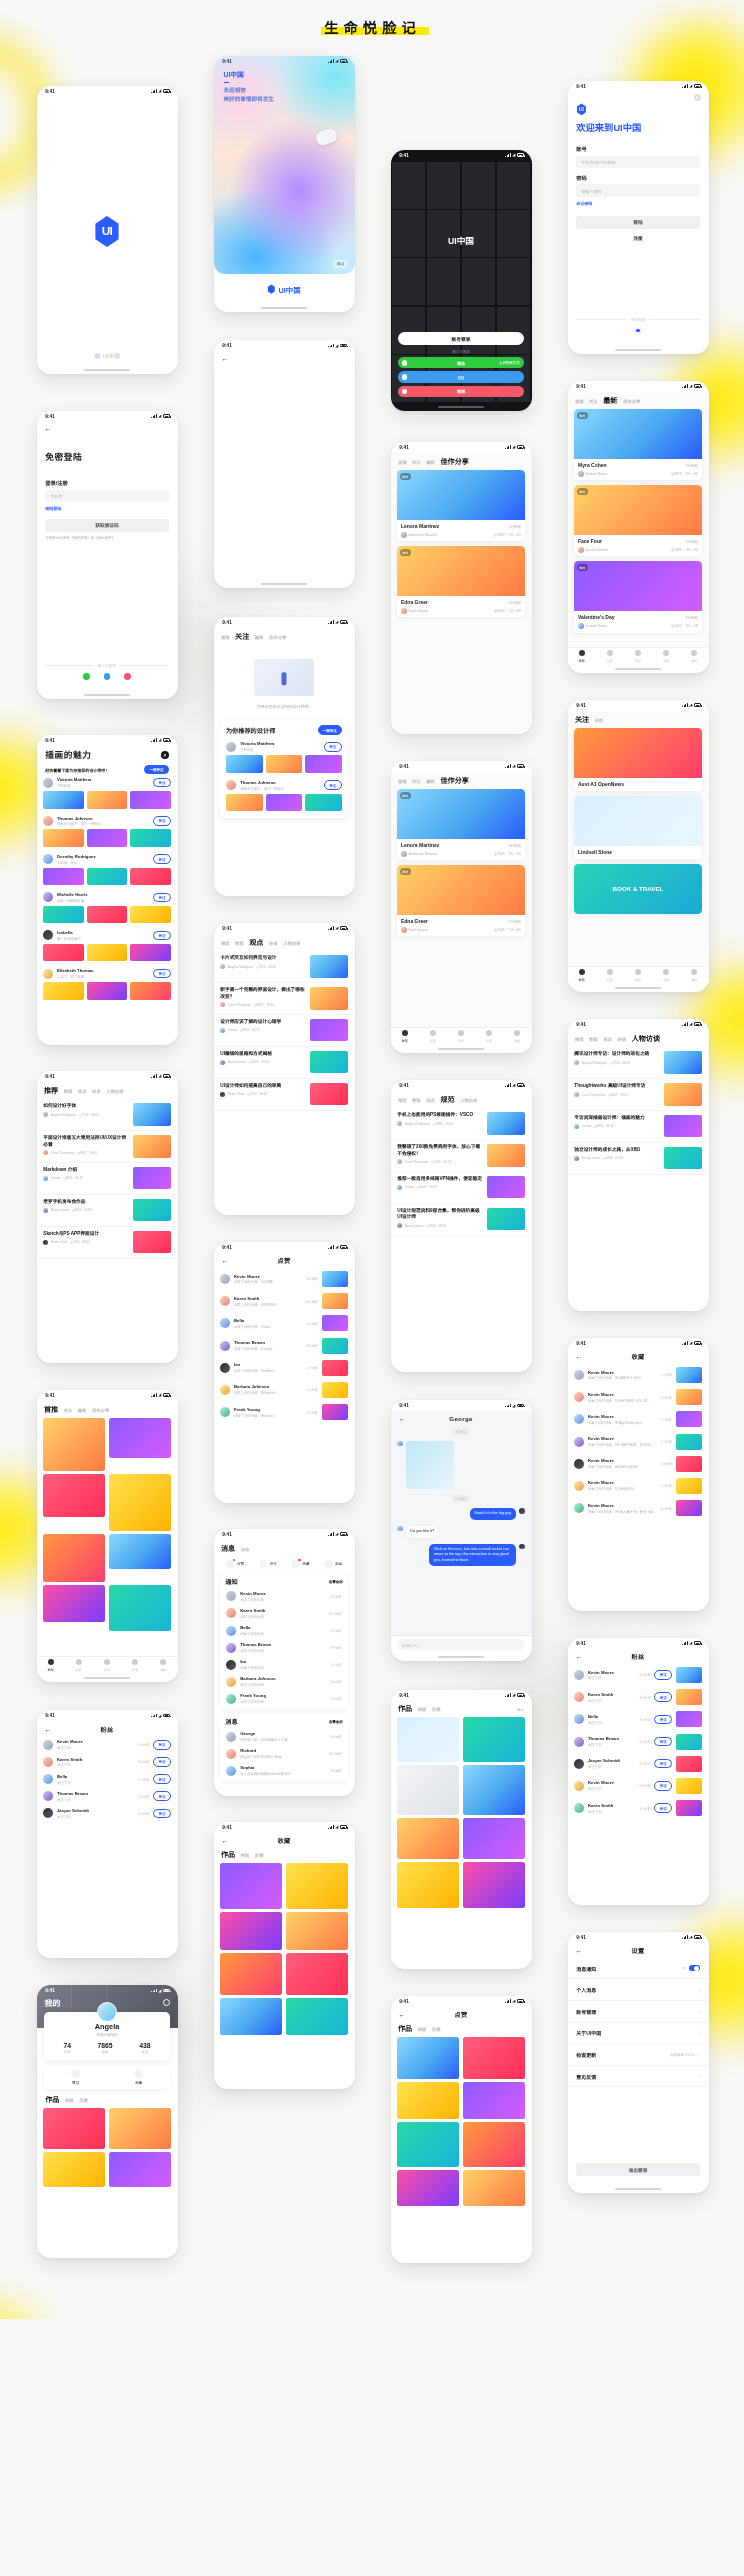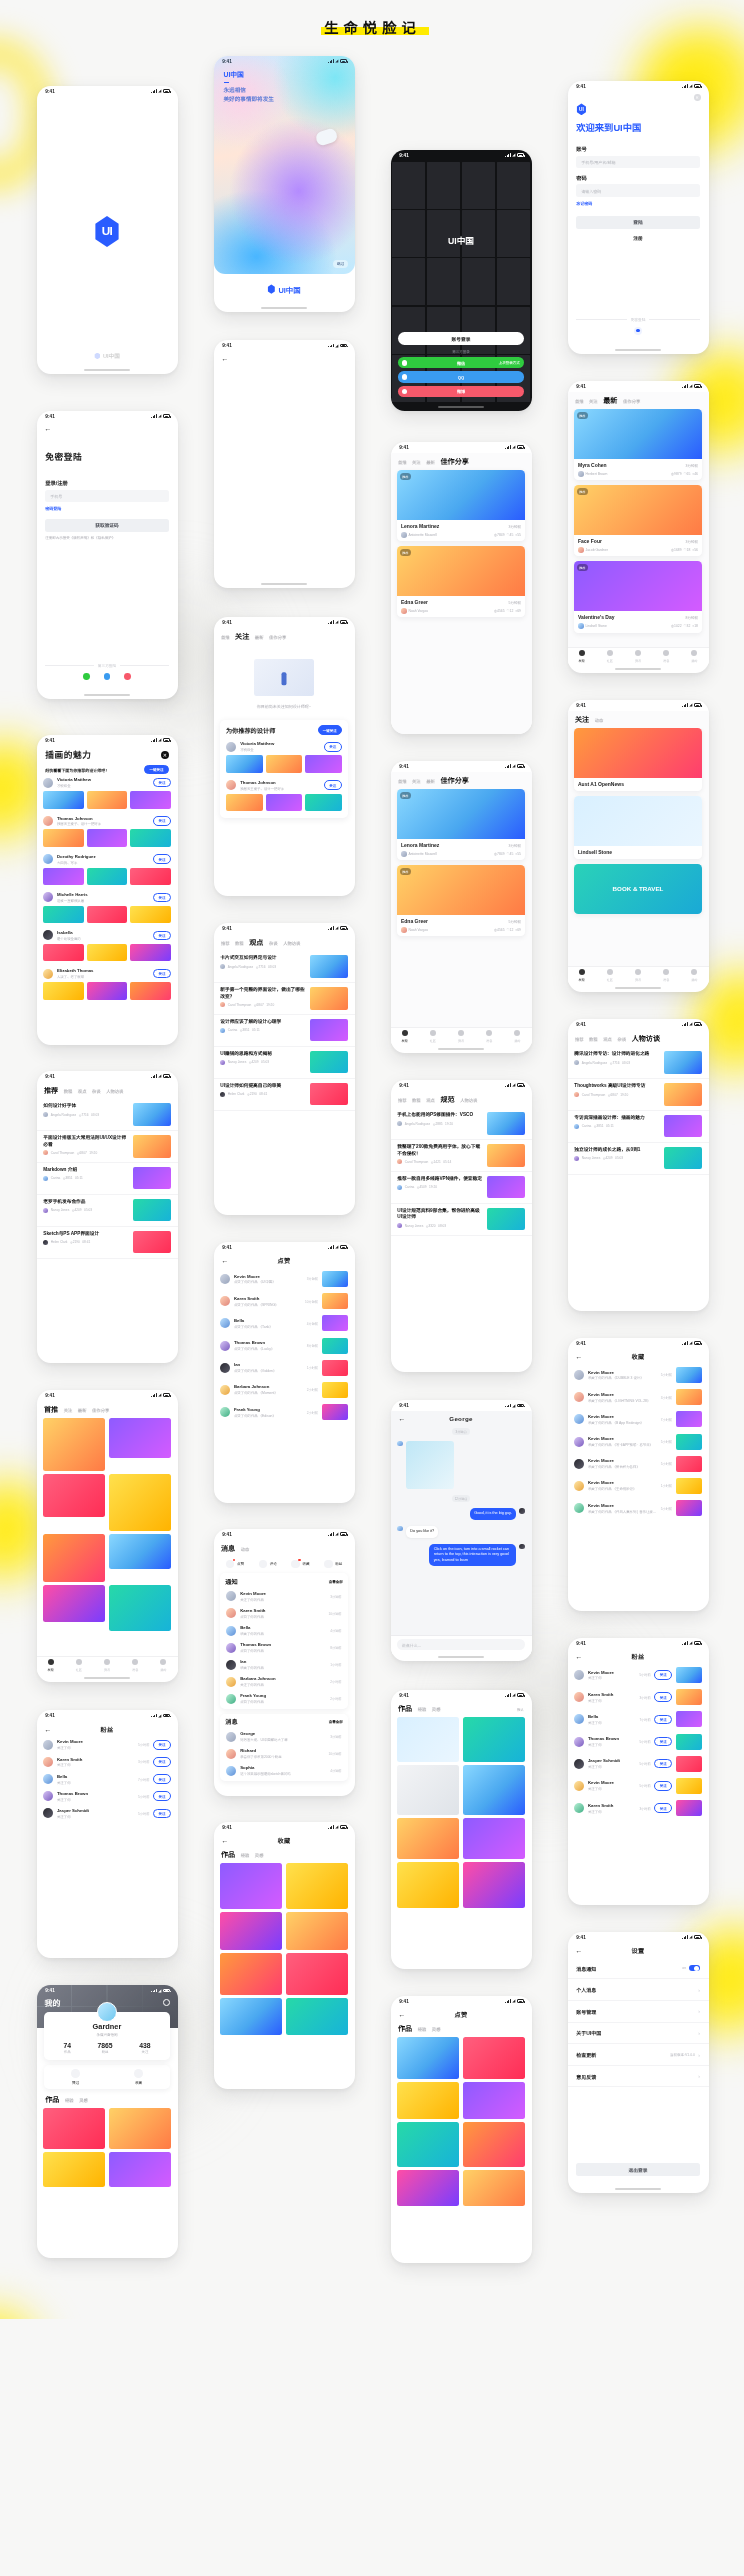--- a/index.html
+++ b/index.html
@@ -638,21 +638,21 @@
                     <span class="batt"></span>
                   </span>
                 </div>
             <div style="position:relative;display:flex;align-items:center;justify-content:space-between;padding:1.2px 8px;color:#fff">
               <span style="font-size:8px;font-weight:700">我的</span>
               <span style="width:6.8px;height:6.8px;border:0.7px solid #fff;border-radius:50%;"></span>
             </div>
           </div>
           <div class="pcard">
             <div class="pavatar"></div>
-            <div style="font-size:7.4px;font-weight:700">Gardner</div>
+            <div style="font-size:7.4px;font-weight:700">Angela</div>
             <div class="tiny mut" style="margin-top:1.2px">永葆兴奋怡闲</div>
             <div class="stats" id="pf-stats">
                   <div><b>74</b><span>作品</span></div>
                   <div><b>7865</b><span>粉丝</span></div>
                   <div><b>438</b><span>关注</span></div>
                 </div>
           </div>
           <div style="margin:0 7.4px 5px;background:#fff;border-radius:5px;box-shadow:0 1.2px 5px rgba(20,20,40,.06);display:flex;padding:4.3px 0;" id="pf-actions">
                 <div style="flex: 1 1 0%; display: flex; flex-direction: column; align-items: center; gap: 1.9px;">
                   <span style="width: 8.7px; height: 8.7px; border-radius: 50%; background: rgb(242, 243, 246); display: block;"></span>

